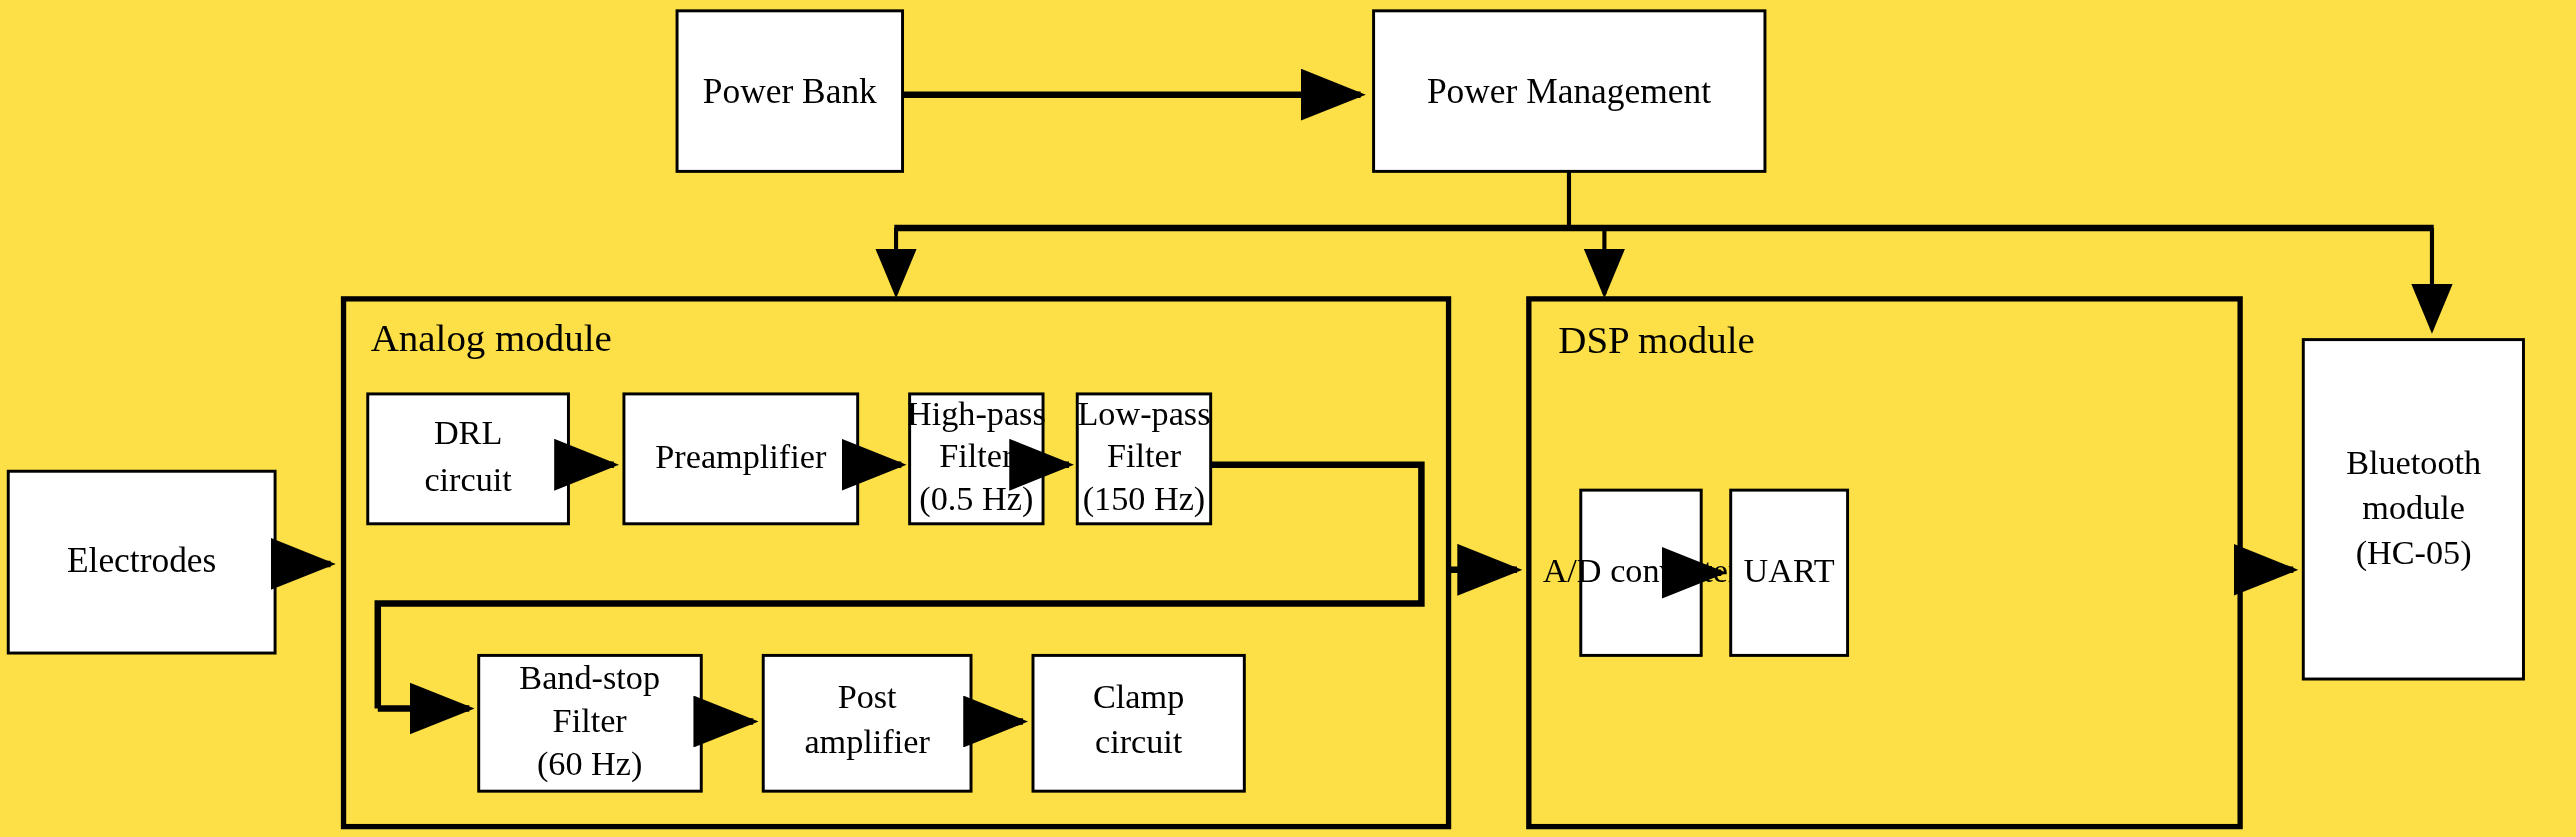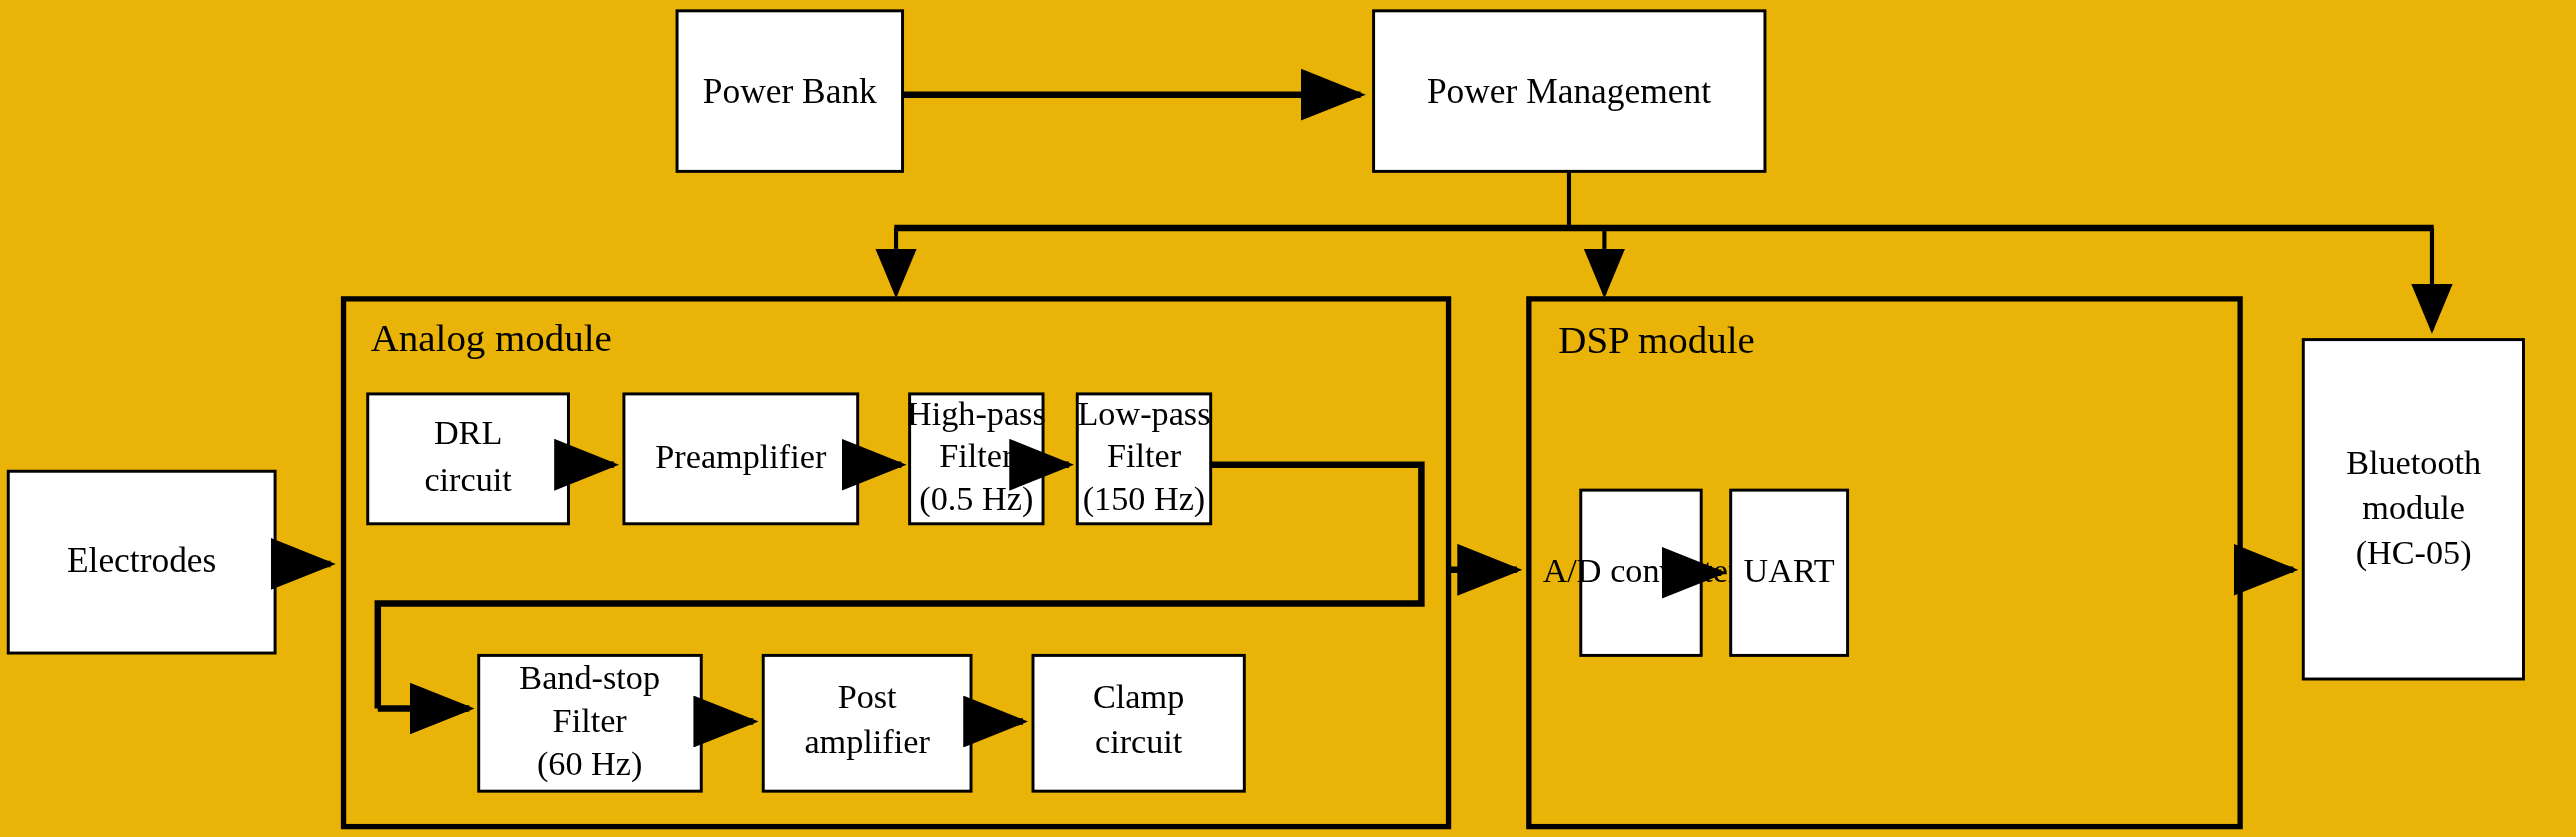--- a/index.html
+++ b/index.html
@@ -1,17 +1,17 @@
 <!DOCTYPE html>
 <html style="font-size:9.4px"><head>
 <meta charset="utf-8">
 <style>
   html,body{margin:0;padding:0;background:#ffffff;}
   body{font-family:"Liberation Serif", serif;}
-  #stage{position:relative;width:2576px;height:838px;background:#eab308;overflow:hidden;}
+  #stage{position:relative;width:2576px;height:838px;background:#fde047;overflow:hidden;}
   #diagram{position:absolute;left:0;top:0;width:2576px;height:838px;}
   .blk-rect{fill:#ffffff;stroke:#000000;stroke-width:5;}
   .mod-rect{fill:none;stroke:#000000;stroke-width:9;}
   .wire{stroke:#000000;stroke-width:11;fill:none;stroke-linecap:butt;}
   .wire-thin{stroke:#000000;stroke-width:7;fill:none;}
   .blk-label{font-family:"Liberation Serif", serif;font-size:60px;fill:#000000;text-anchor:middle;dominant-baseline:middle;}
   .blk-label-sm{font-family:"Liberation Serif", serif;font-size:58px;fill:#000000;text-anchor:middle;dominant-baseline:middle;}
   .mod-label{font-family:"Liberation Serif", serif;font-size:66px;fill:#000000;text-anchor:start;dominant-baseline:middle;}
 </style>
 </head>

